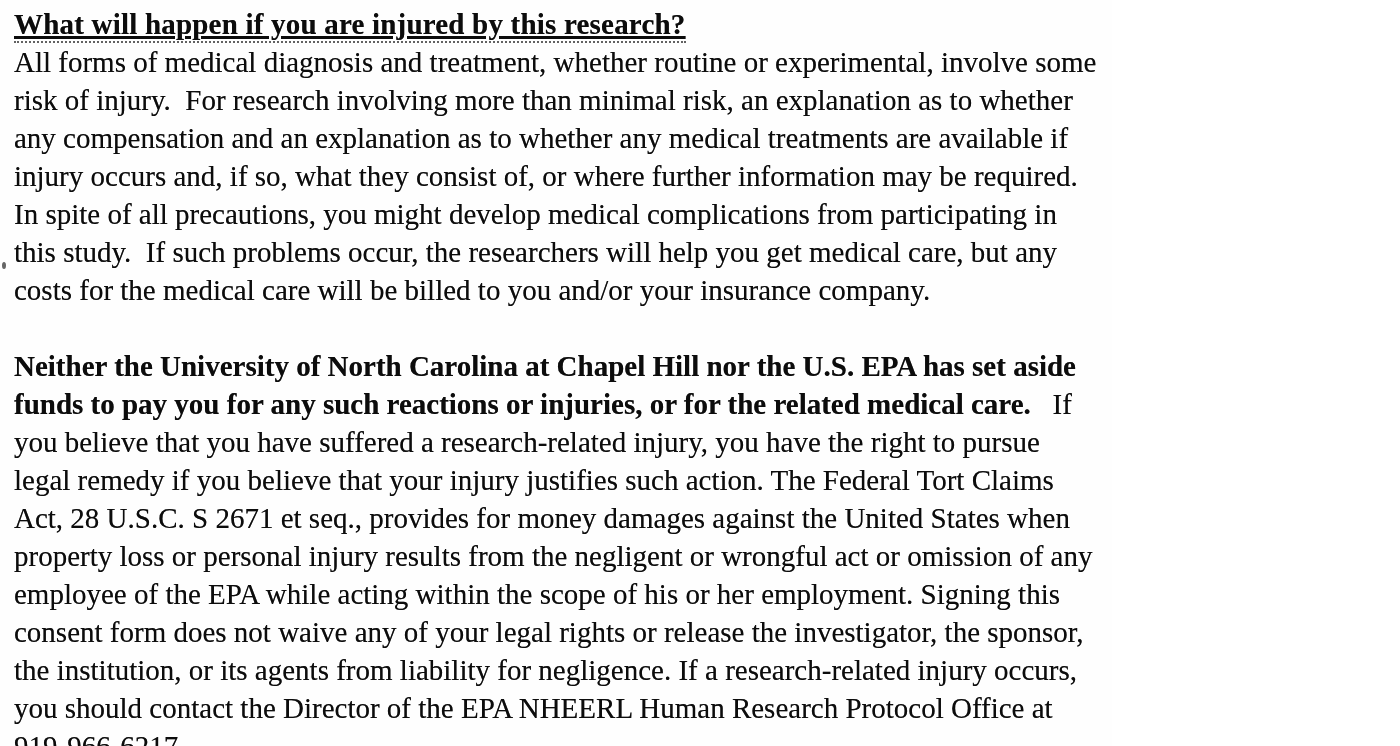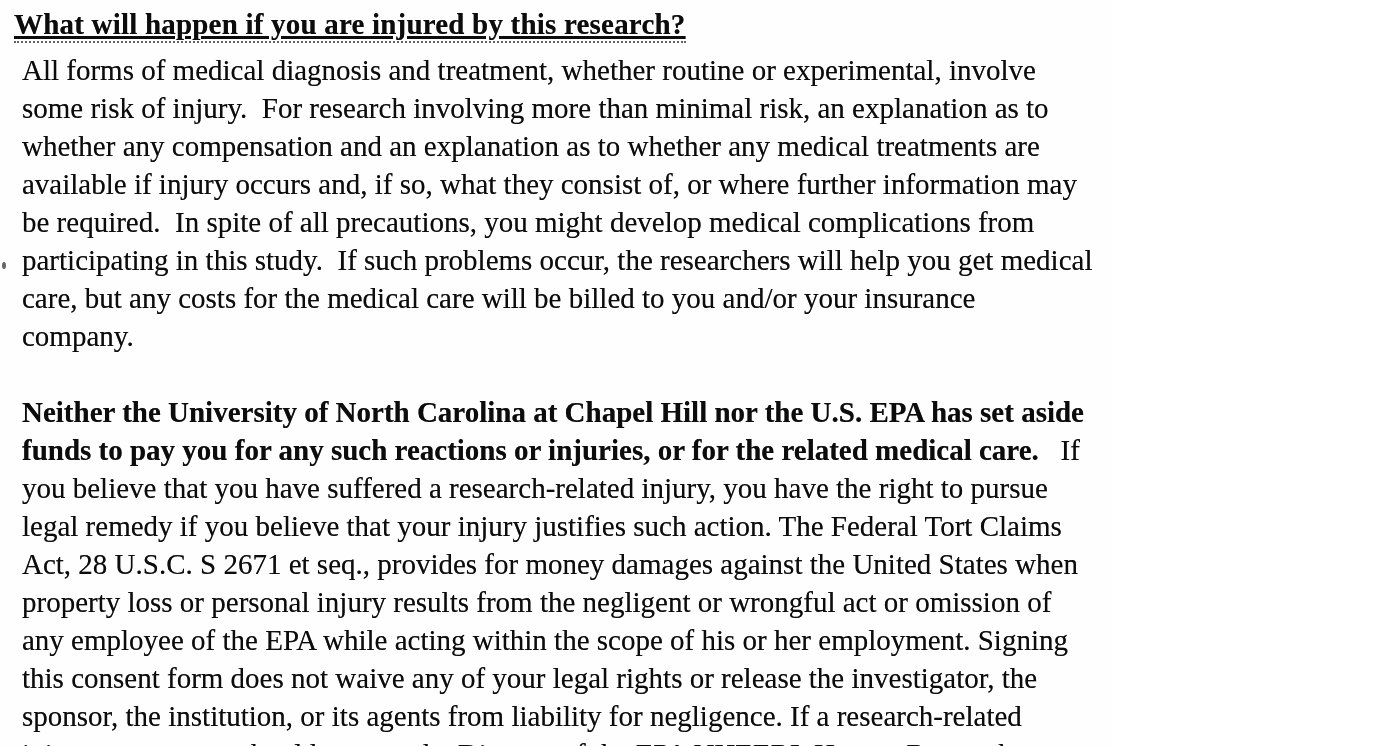--- a/index.html
+++ b/index.html
@@ -28,21 +28,21 @@
     font-weight: 700;
     letter-spacing: 0.2px;
   }
   .heading .underline {
     text-decoration: underline;
     text-decoration-thickness: 2.5px;
     border-bottom: 2px dotted rgba(45,45,45,0.75);
     padding-bottom: 1px;
   }
   .para {
-    margin: 8px;
+    margin: 0;
   }
   .para-2 {
     margin-top: 38px;
   }
   .para-2 .bold-lead {
     font-weight: 700;
   }
   
   .scan-speck {
     position: absolute;

